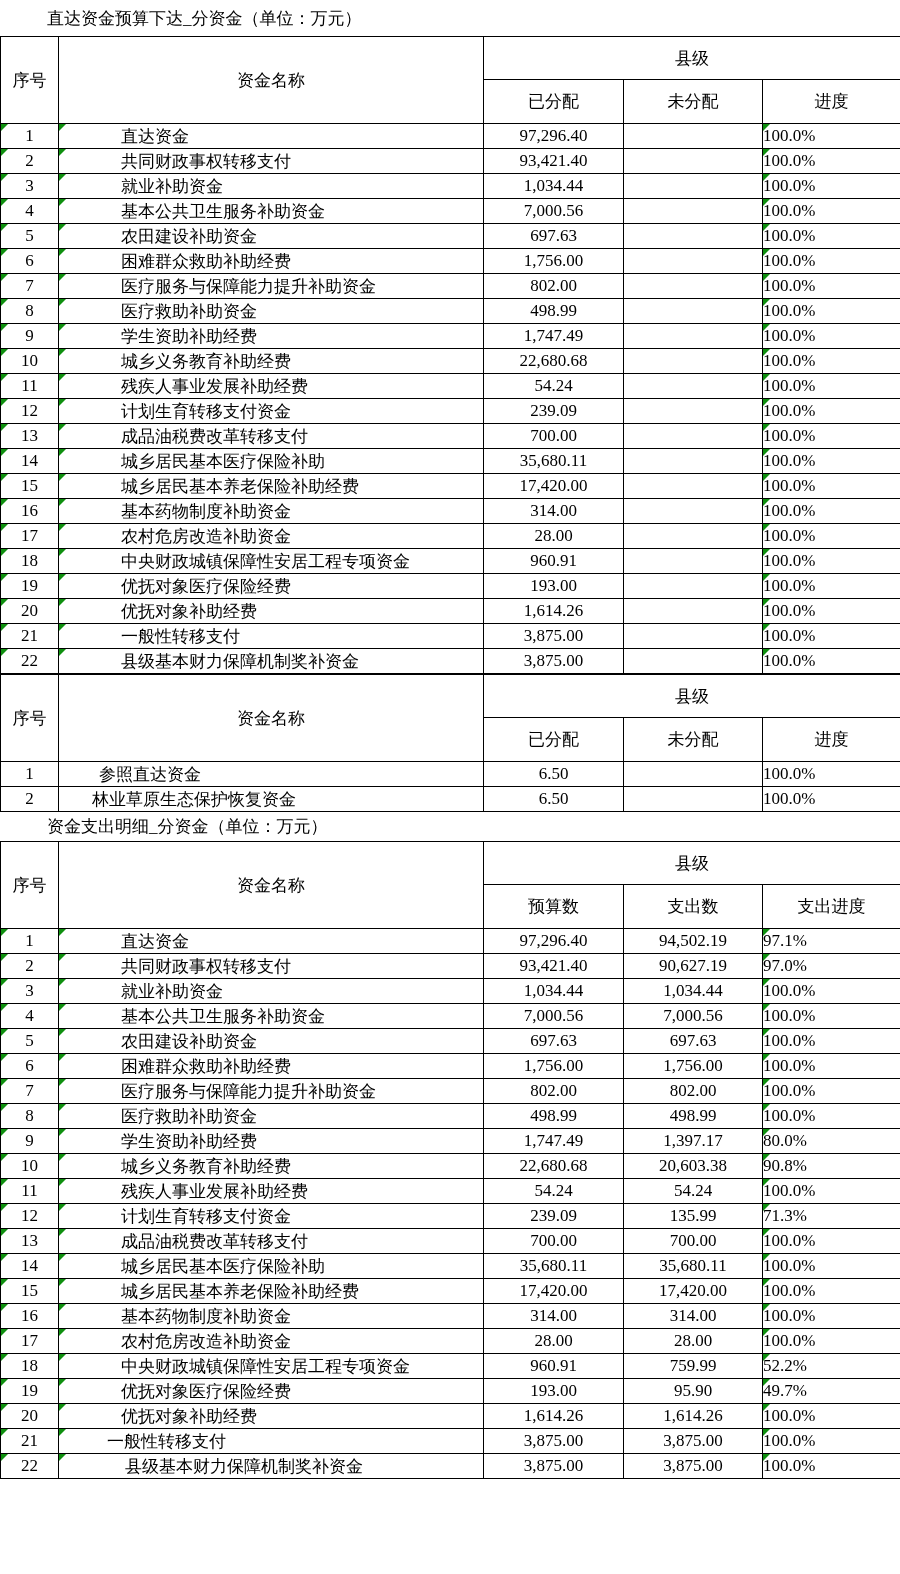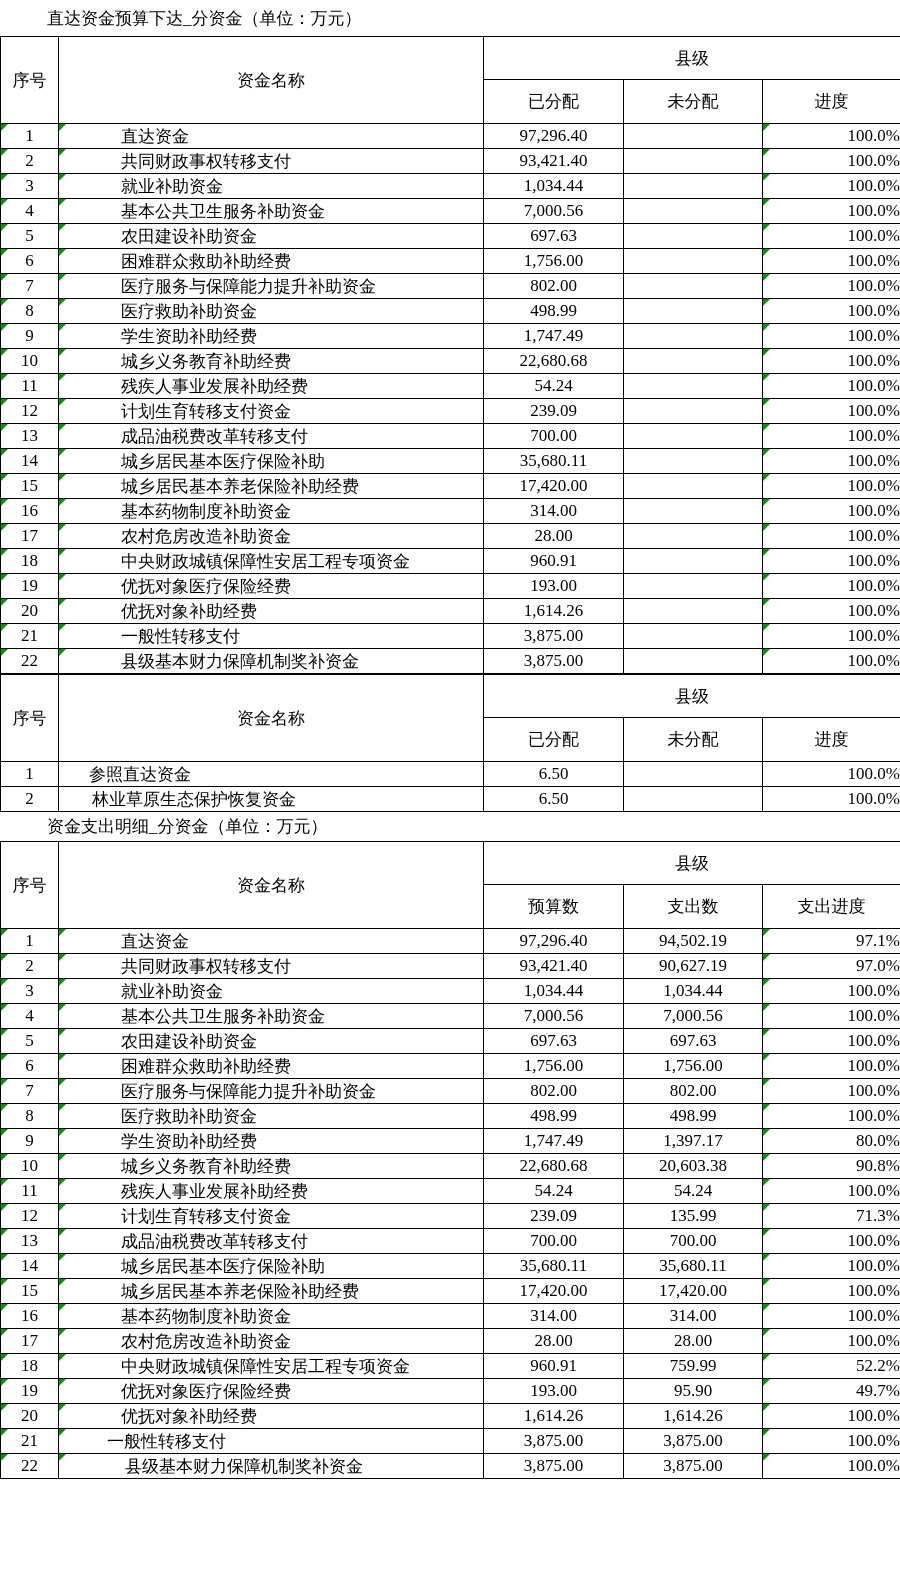--- a/index.html
+++ b/index.html
@@ -49,21 +49,21 @@
   tr.sub-row th { height: 44px; }
   table.fund-table tbody td {
     height: 25px;
     font-size: 17px;
     vertical-align: middle;
     position: relative;
   }
   td.cell-idx { text-align: center; }
   td.cell-name { text-align: left; }
   td.cell-num { text-align: center; }
-  td.cell-pct { text-align: right; }
+  td.cell-pct { text-align: left; }
 
   .tri {
     position: absolute;
     top: 0;
     left: 0;
     width: 0;
     height: 0;
     border-top: 7px solid var(--flag-green, #0f8f0f);
     border-right: 7px solid transparent;
     pointer-events: none;
@@ -277,21 +277,21 @@
         </tr>
         <tr class="sub-row">
           <th>已分配</th>
           <th>未分配</th>
           <th>进度</th>
         </tr>
       </thead>
       <tbody>
         <tr>
           <td class="cell-idx"><span>1</span></td>
-          <td class="cell-name" style="padding-left: 30px;"><span>参照直达资金</span></td>
+          <td class="cell-name" style="padding-left: 40px;"><span>参照直达资金</span></td>
           <td class="cell-num"><span>6.50</span></td>
           <td class="cell-num"><span></span></td>
           <td class="cell-pct"><span>100.0%</span></td>
         </tr>
         <tr>
           <td class="cell-idx"><span>2</span></td>
           <td class="cell-name" style="padding-left: 33px;"><span>林业草原生态保护恢复资金</span></td>
           <td class="cell-num"><span>6.50</span></td>
           <td class="cell-num"><span></span></td>
           <td class="cell-pct"><span>100.0%</span></td>

